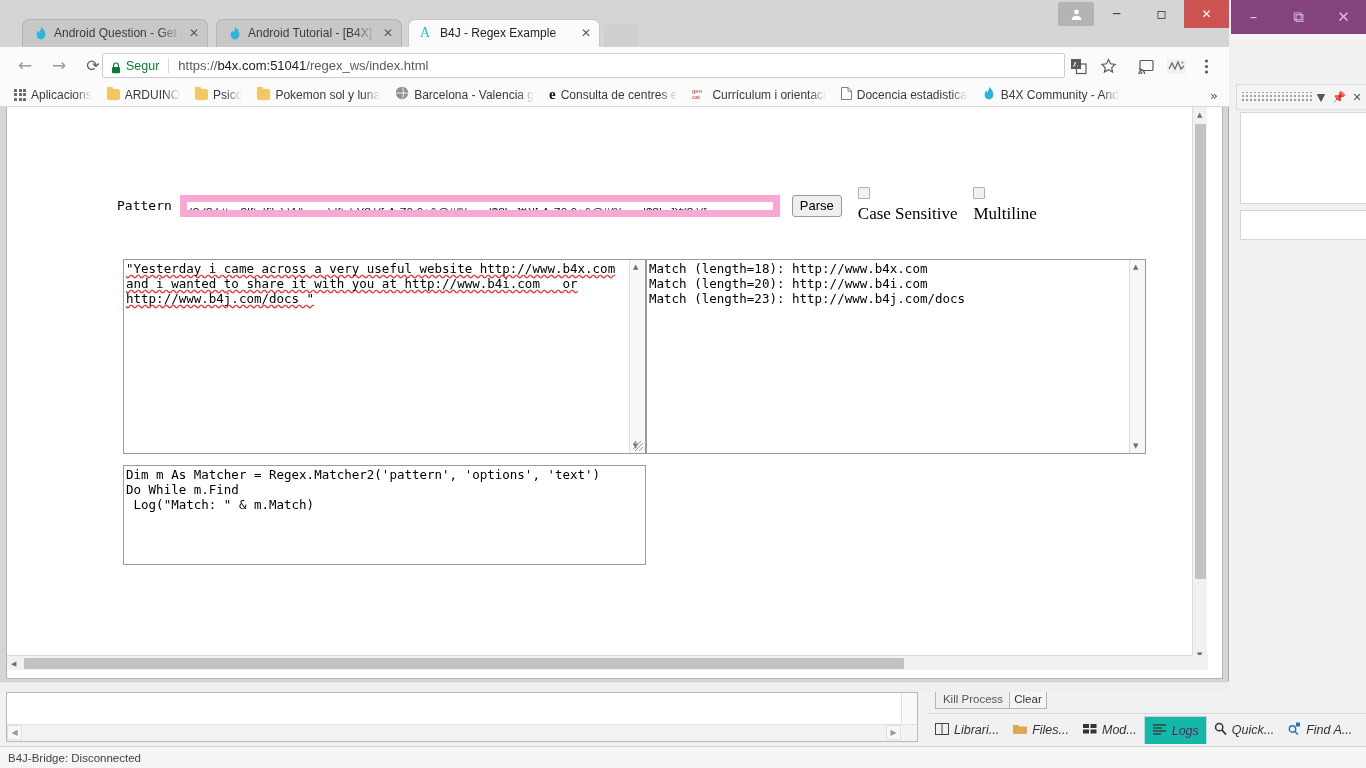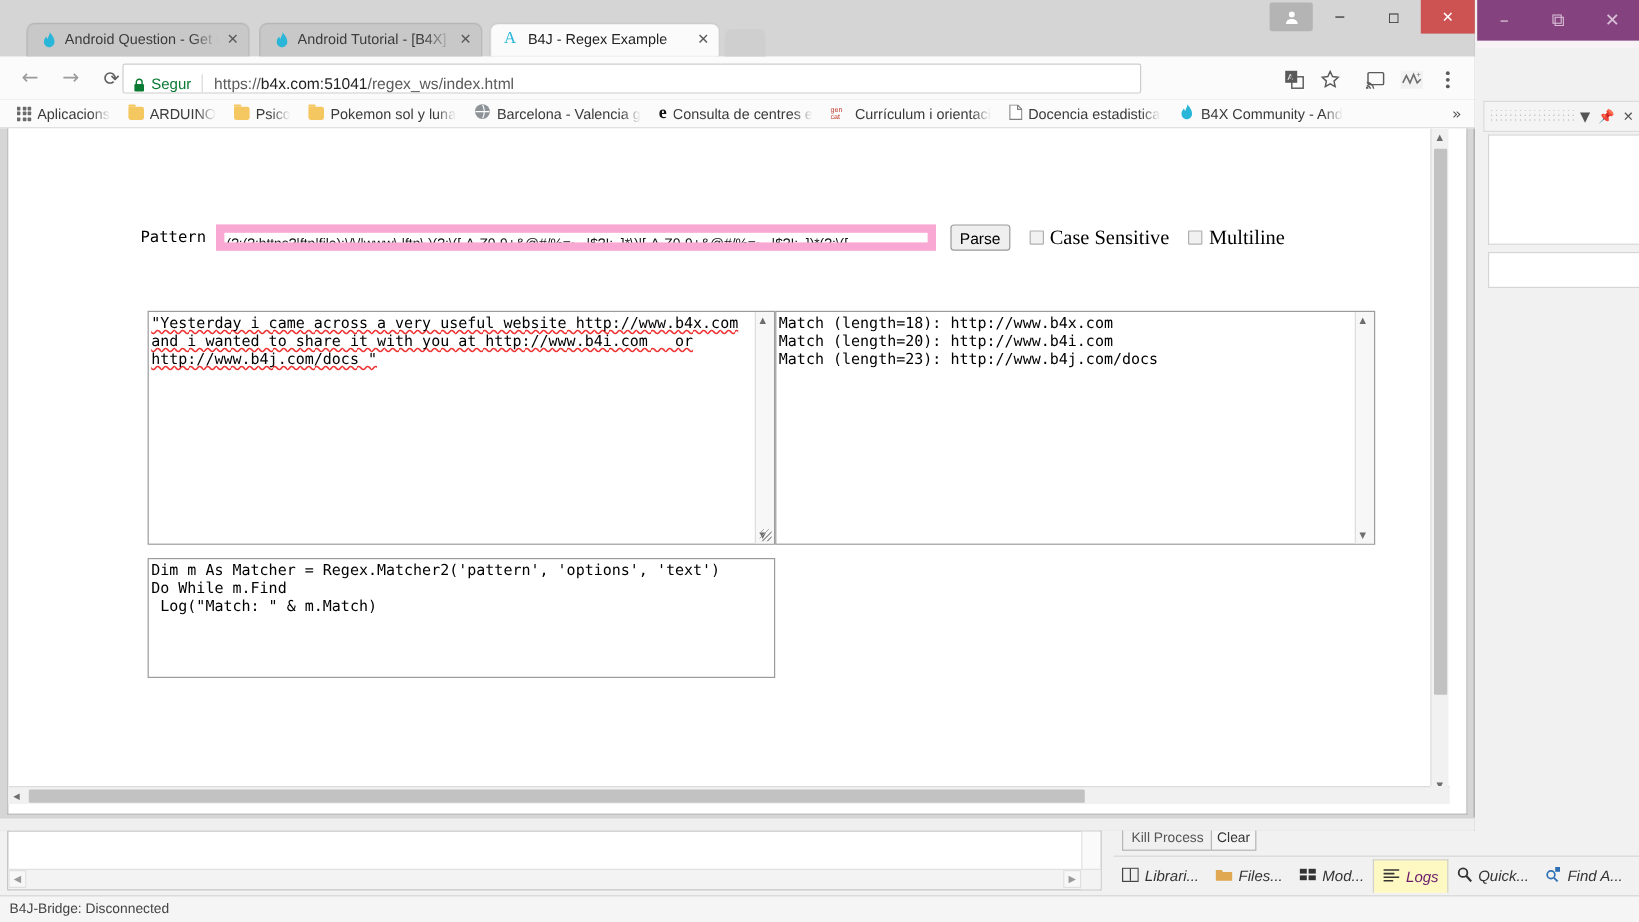--- a/index.html
+++ b/index.html
@@ -33,21 +33,21 @@
   .log-hscroll{position:absolute;left:0;bottom:0;height:17px;width:100%;background:#f3f3f3;border-top:1px solid #e2e2e2;box-sizing:border-box;}
   .sb-arrow{position:absolute;width:15px;height:15px;display:flex;align-items:center;justify-content:center;color:#9a9a9a;font-size:8px;font-family:"DejaVu Sans",sans-serif;background:#f7f7f7;border:1px solid #e0e0e0;box-sizing:border-box;}
 
   .ide-btn{position:absolute;background:#f0f0f0;border:1px solid #b5b5b5;box-sizing:border-box;
     font-size:11.5px;color:#555;display:flex;align-items:center;justify-content:center;}
   #kill-process{left:935px;top:689px;width:76px;height:20px;}
   #clear-btn{left:1009px;top:689px;width:38px;height:20px;background:#f5f5f5;color:#333;}
 
   .ide-tabbar{position:absolute;left:928px;top:713px;width:438px;height:32px;border-top:1px solid #d8d8d8;display:flex;align-items:center;}
   .ide-tab{display:flex;align-items:center;gap:5px;height:28px;padding:0 7px;font-size:12.5px;color:#333;box-sizing:border-box;}
-  .ide-tab.active{background:#fef9c3;border:1px solid #d0d0d0;border-bottom:none;color:#6b1a6b;}
+  .ide-tab.active{background:#14b8a6;border:1px solid #d0d0d0;border-bottom:none;color:#6b1a6b;}
   .ide-tab .lbl{white-space:nowrap;font-style:italic;}
   .ide-status{position:absolute;left:0;top:746px;width:1366px;height:22px;border-top:1px solid #d5d5d5;box-sizing:border-box;background:#f5f5f5;
      display:flex;align-items:center;padding-left:8px;font-size:11.5px;color:#444;}
 
   
   .chrome{position:absolute;left:0;top:0;width:1229px;height:692px;background:#d6d6d6;border-right:1px solid #a8a8a8;box-sizing:border-box;}
 
   
   .tabstrip{position:absolute;left:0;top:0;width:1229px;height:47px;background:#d5d5d5;}
   .tab{position:absolute;top:19px;height:28px;box-sizing:border-box;}
@@ -65,21 +65,21 @@
 
   .wincontrols{position:absolute;right:0;top:0;height:28px;display:flex;align-items:flex-start;}
   .wc{width:45px;height:28px;display:flex;align-items:center;justify-content:center;font-size:12px;color:#2b2b2b;font-family:"DejaVu Sans",sans-serif;}
   .wc.person{width:36px;height:24px;margin-top:2px;background:#b4b4b4;border-radius:2px;}
   .wc.close{background:#cd5353;color:#fff;}
 
   
   .toolbar{position:absolute;left:0;top:47px;width:1229px;height:36px;background:#fbfbfb;display:flex;align-items:center;}
   .navbtn{width:34px;height:34px;display:flex;align-items:center;justify-content:center;color:#9c9c9c;font-size:17px;font-family:"DejaVu Sans",sans-serif;}
   .navbtn.reload{color:#5e5e5e;font-size:16px;}
-  .omnibox{position:absolute;left:102px;top:53px;width:849px;height:25px;background:#fff;border:1px solid #cdcdcd;border-radius:2px;box-sizing:border-box;display:flex;align-items:flex-end;}
+  .omnibox{position:absolute;left:102px;top:53px;width:963px;height:25px;background:#fff;border:1px solid #cdcdcd;border-radius:2px;box-sizing:border-box;display:flex;align-items:center;}
   .secure{display:flex;align-items:center;gap:5px;margin-left:8px;}
   .lockico{width:10px;height:12px;position:relative;}
   .securetxt{font-size:12.5px;color:#0b7a33;}
   .omsep{width:1px;height:15px;background:#d9d9d9;margin:0 9px;}
   .urltxt{font-size:13px;color:#5b5b5b;white-space:nowrap;}
   .urltxt b{color:#222;font-weight:400;}
   .tb-right{position:absolute;right:8px;top:53px;height:26px;display:flex;align-items:center;gap:2px;}
   .tbico{width:28px;height:26px;display:flex;align-items:center;justify-content:center;color:#5a5a5a;}
 
   
@@ -101,21 +101,21 @@
   h1.pagetitle{margin:0;position:absolute;left:0;top:24px;width:1195px;text-align:center;
     font-family:"Liberation Serif",serif;font-weight:bold;font-size:33px;color:#000;letter-spacing:0.2px;}
 
   .patternrow{position:absolute;left:110px;top:80px;display:flex;align-items:center;}
   .plabel{font-family:"DejaVu Sans Mono","Liberation Mono",monospace;font-size:13px;color:#000;margin-right:8px;}
   .pinput{width:600px;height:22px;box-sizing:border-box;background:#fff;border:7px solid #f9a8d4;
     font-family:"Liberation Sans",sans-serif;font-size:11.5px;color:#111;padding:0 2px;line-height:20px;
     white-space:nowrap;overflow:hidden;}
   .parsebtn{margin-left:12px;width:50px;height:22px;box-sizing:border-box;background:#efefef;border:1px solid #9b9b9b;border-radius:3px;
     font-size:13px;color:#000;display:flex;align-items:center;justify-content:center;}
-  .cbwrap{display:flex;align-items:center;gap:5px;margin-left:16px;font-family:"Liberation Serif",serif;font-size:17px;color:#000;}
+  .cbwrap{display:flex;gap:5px;margin-left:16px;font-family:"Liberation Serif",serif;font-size:17px;color:#000;flex-direction:column;}
   .cbox{width:12px;height:12px;border:1px solid #b0b0b0;background:#f1f1f1;box-sizing:border-box;border-radius:1px;}
 
   .ta-text{position:absolute;left:116px;top:152px;width:523px;height:195px;box-sizing:border-box;
     background:#fff;border:1px solid #9b9b9b;overflow:hidden;}
   .ta-inner{position:absolute;left:2px;top:1px;right:18px;}
   .ta-res{position:absolute;left:639px;top:152px;width:500px;height:195px;box-sizing:border-box;
     background:#fff;border:1px solid #9b9b9b;overflow:hidden;}
   .ta-code{position:absolute;left:116px;top:358px;width:523px;height:100px;box-sizing:border-box;
     background:#fff;border:1px solid #9b9b9b;overflow:hidden;}
   .mono{font-family:"DejaVu Sans Mono","Liberation Mono",monospace;font-size:12.5px;line-height:15px;color:#000;white-space:pre;}

